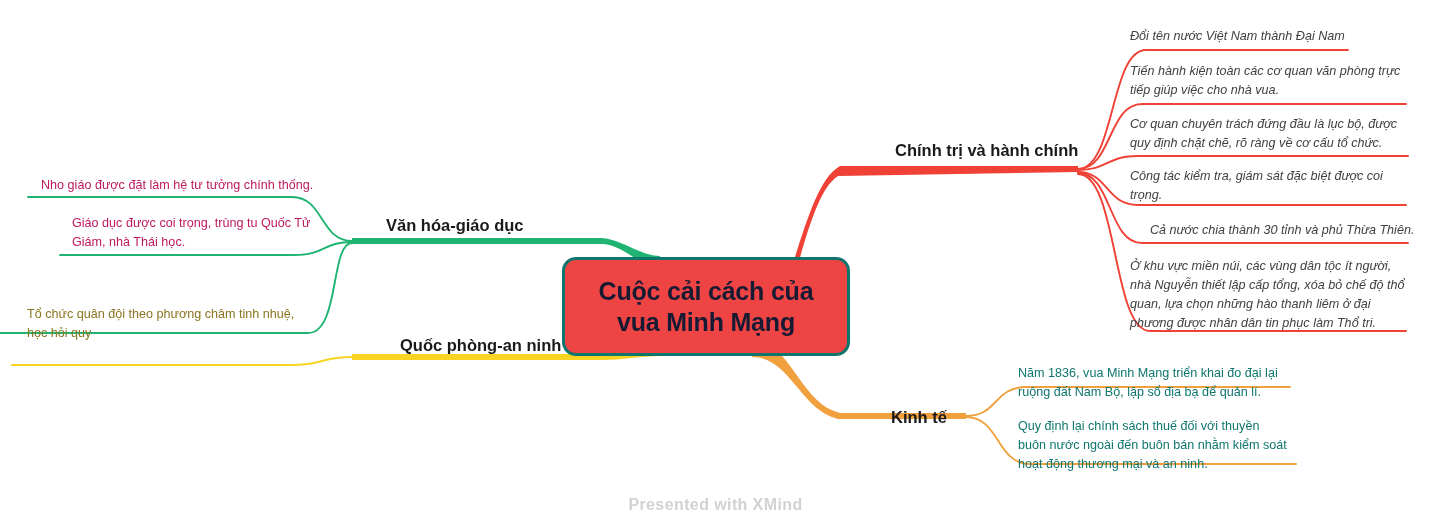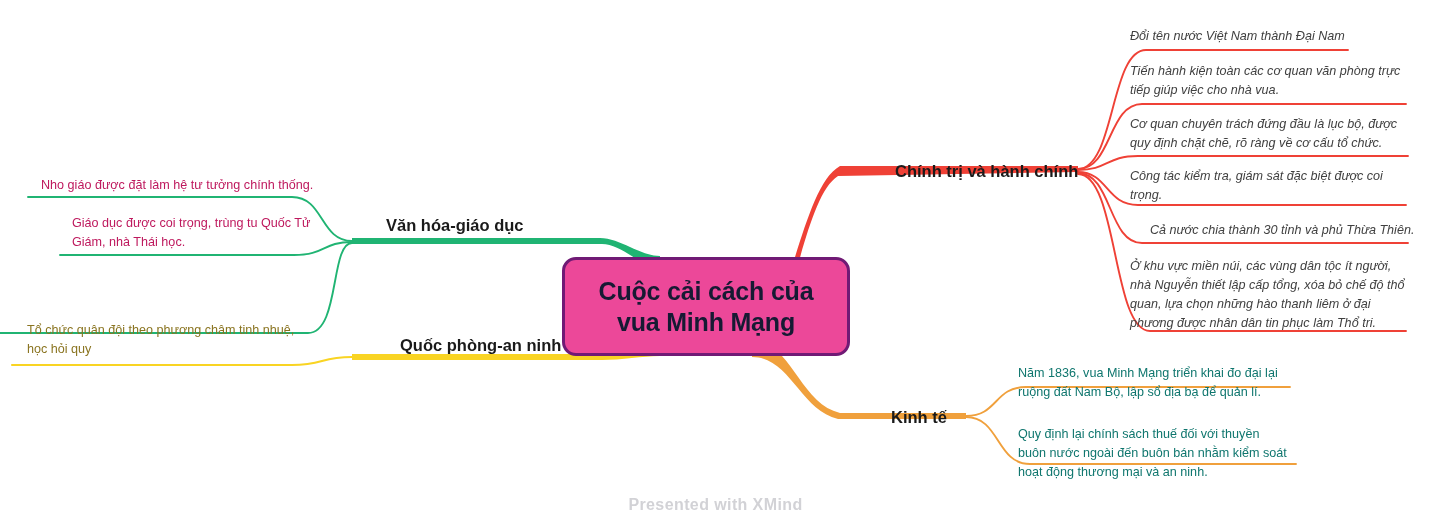--- a/index.html
+++ b/index.html
@@ -29,23 +29,23 @@
     pointer-events: none;
   }
   
   .central-node {
     position: absolute;
     left: 562px;
     top: 257px;
     width: 288px;
     height: 99px;
     box-sizing: border-box;
-    border: 3px solid #701a75;
+    border: 3px solid #0f766e;
     border-radius: 14px;
-    background: #ec4899;
+    background: #ef4444;
     display: flex;
     align-items: center;
     justify-content: center;
     z-index: 6;
   }
   .central-node-label {
     font-size: 25px;
     font-weight: bold;
     color: #161a33;
     text-align: center;
@@ -55,21 +55,21 @@
   }
   
   .topic-label {
     position: absolute;
     font-size: 16.5px;
     font-weight: bold;
     color: #1a1a1a;
     white-space: nowrap;
     z-index: 5;
   }
-  .topic-politics { left: 895px;  top: 141px; margin-top: 21px; }
+  .topic-politics { left: 895px;  top: 141px; }
   .topic-economy  { left: 891px;  top: 408px; }
   .topic-culture  { left: 386px;  top: 216px; text-align: left; }
   .topic-defense  { left: 368px;  top: 336px; text-align: left; margin-left: 32px; }
 
   
   .leaf {
     position: absolute;
     font-size: 12.6px;
     line-height: 1.52;
     z-index: 4;
@@ -81,26 +81,26 @@
 
   
   .leaf-r1 { left: 1130px; top: 27px;  width: 292px; }
   .leaf-r2 { left: 1130px; top: 62px;  width: 278px; }
   .leaf-r3 { left: 1130px; top: 115px; width: 282px; }
   .leaf-r4 { left: 1130px; top: 167px; width: 278px; }
   .leaf-r5 { left: 1130px; top: 221px; width: 290px; margin-left: 20px; }
   .leaf-r6 { left: 1130px; top: 257px; width: 282px; }
   
   .leaf-o1 { left: 1018px; top: 364px; width: 280px; }
-  .leaf-o2 { left: 1018px; top: 417px; width: 272px; margin-top: 8px; }
+  .leaf-o2 { left: 1018px; top: 417px; width: 272px; }
   
   .leaf-g1 { left: 41px;  top: 176px; width: 330px; }
   .leaf-g2 { left: 72px;  top: 214px; width: 250px; }
   
-  .leaf-y1 { left: 27px;  top: 321px; width: 280px; }
+  .leaf-y1 { left: 27px;  top: 305px; width: 280px; }
 
   
   .watermark {
     position: absolute;
     left: 0;
     top: 496px;
     width: 1431px;
     text-align: center;
     font-size: 16px;
     font-weight: bold;

